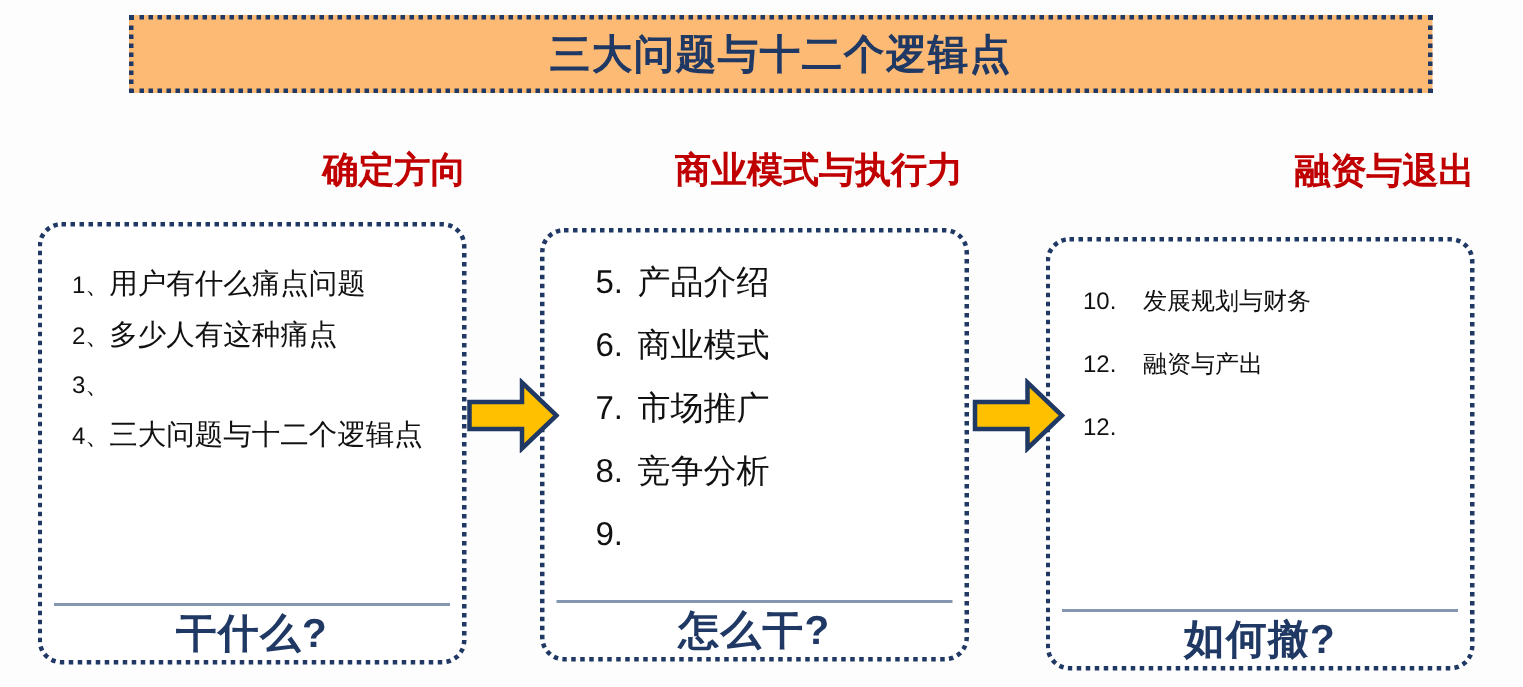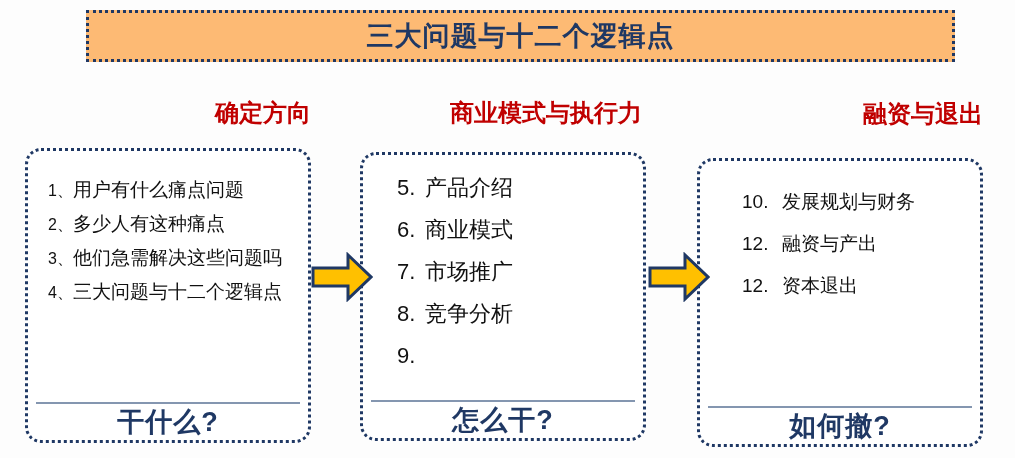--- a/index.html
+++ b/index.html
@@ -79,21 +79,21 @@
   #panel-0 .panel-items { padding-left: 20px; padding-top: 22px; }
   #panel-0 .panel-item { font-size: 19px; line-height: 33px; }
   #panel-0 .idx { font-size: 16px; color: #111; }
 
   
   #panel-1 .panel-items { padding-left: 34px; padding-top: 12px; }
   #panel-1 .panel-item { font-size: 22px; line-height: 42px; }
   #panel-1 .idx { min-width: 28px; display: inline-block; }
 
   #panel-2 .panel-items { padding-left: 22px; padding-top: 20px; }
-  #panel-2 .panel-item { font-size: 19px; line-height: 42px; margin-left: 20px; }
+  #panel-2 .panel-item { font-size: 16px; line-height: 42px; }
   #panel-2 .idx { min-width: 40px; display: inline-block; }
 
   .panel-sep {
     height: 0;
     border-top: 2px solid #8496b0;
     margin: 0 8px 0 8px;
   }
   #panel-0 .panel-sep { margin-top: 4px; }
   #panel-1 .panel-sep { margin-top: 0px; }
   #panel-2 .panel-sep { margin-top: 14px; }
@@ -131,21 +131,20 @@
     <div class="panel-item">
       <span class="idx">1、</span>
       <span class="txt">用户有什么痛点问题</span>
     </div>
     <div class="panel-item">
       <span class="idx">2、</span>
       <span class="txt">多少人有这种痛点</span>
     </div>
     <div class="panel-item">
       <span class="idx">3、</span>
-      <span class="txt">他们急需解决这些问题吗</span>
     </div>
     <div class="panel-item">
       <span class="idx">4、</span>
       <span class="txt">三大问题与十二个逻辑点</span>
     </div>
   </div>
   <div class="panel-sep"></div>
   <div class="panel-footer">干什么?</div>
 </div>
 
@@ -180,21 +179,20 @@
     <div class="panel-item">
       <span class="idx">10.</span>
       <span class="txt">发展规划与财务</span>
     </div>
     <div class="panel-item">
       <span class="idx">12.</span>
       <span class="txt">融资与产出</span>
     </div>
     <div class="panel-item">
       <span class="idx">12.</span>
-      <span class="txt">资本退出</span>
     </div>
   </div>
   <div class="panel-sep"></div>
   <div class="panel-footer">如何撤?</div>
 </div>
 
 <svg class="arrow" id="arrow-0" viewBox="0 0 62 50">
   <polygon points="2,16 37,16 37,3 60,25 37,47 37,34 2,34" fill="#ffc000" stroke="#1f3864" stroke-width="3" stroke-linejoin="miter"></polygon>
 </svg>
 <svg class="arrow" id="arrow-1" viewBox="0 0 62 50">

